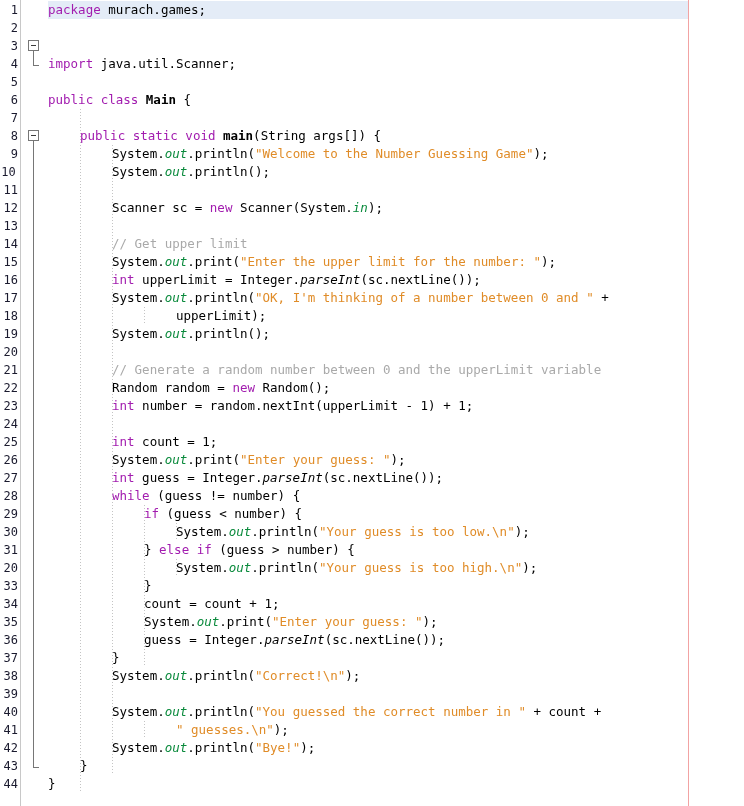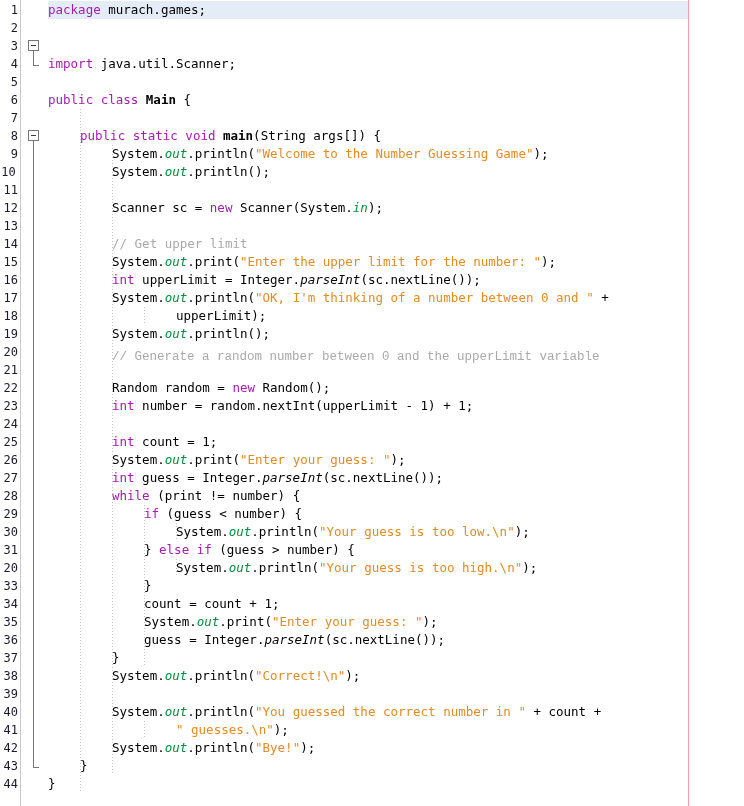--- a/index.html
+++ b/index.html
@@ -208,28 +208,28 @@
       <div class="code-line" style="top: 181px; left: 0px;"></div>
       <div class="code-line" style="top: 199px; left: 64px;"><span class="t-pln">Scanner sc = </span><span class="t-kw">new</span><span class="t-pln"> Scanner(System.</span><span class="t-fld">in</span><span class="t-pln">);</span></div>
       <div class="code-line" style="top: 217px; left: 0px;"></div>
       <div class="code-line" style="top: 235px; left: 64px;"><span class="t-cmt">// Get upper limit</span></div>
       <div class="code-line" style="top: 253px; left: 64px;"><span class="t-pln">System.</span><span class="t-fld">out</span><span class="t-pln">.print(</span><span class="t-str">"Enter the upper limit for the number: "</span><span class="t-pln">);</span></div>
       <div class="code-line" style="top: 271px; left: 64px;"><span class="t-kw">int</span><span class="t-pln"> upperLimit = Integer.</span><span class="t-stm">parseInt</span><span class="t-pln">(sc.nextLine());</span></div>
       <div class="code-line" style="top: 289px; left: 64px;"><span class="t-pln">System.</span><span class="t-fld">out</span><span class="t-pln">.println(</span><span class="t-str">"OK, I'm thinking of a number between 0 and "</span><span class="t-pln"> +</span></div>
       <div class="code-line" style="top: 307px; left: 128px;"><span class="t-pln">upperLimit);</span></div>
       <div class="code-line" style="top: 325px; left: 64px;"><span class="t-pln">System.</span><span class="t-fld">out</span><span class="t-pln">.println();</span></div>
       <div class="code-line" style="top: 343px; left: 0px;"></div>
-      <div class="code-line" style="top: 348px; left: 64px; font-family: Liberation Mono, monospace;"><span class="t-cmt">// Generate a random number between 0 and the upperLimit variable</span></div>
+      <div class="code-line" style="top: 361px; left: 64px;"><span class="t-cmt">// Generate a random number between 0 and the upperLimit variable</span></div>
       <div class="code-line" style="top: 379px; left: 64px;"><span class="t-pln">Random random = </span><span class="t-kw">new</span><span class="t-pln"> Random();</span></div>
       <div class="code-line" style="top: 397px; left: 64px;"><span class="t-kw">int</span><span class="t-pln"> number = random.nextInt(upperLimit - 1) + 1;</span></div>
       <div class="code-line" style="top: 415px; left: 0px;"></div>
       <div class="code-line" style="top: 433px; left: 64px;"><span class="t-kw">int</span><span class="t-pln"> count = 1;</span></div>
       <div class="code-line" style="top: 451px; left: 64px;"><span class="t-pln">System.</span><span class="t-fld">out</span><span class="t-pln">.print(</span><span class="t-str">"Enter your guess: "</span><span class="t-pln">);</span></div>
       <div class="code-line" style="top: 469px; left: 64px;"><span class="t-kw">int</span><span class="t-pln"> guess = Integer.</span><span class="t-stm">parseInt</span><span class="t-pln">(sc.nextLine());</span></div>
-      <div class="code-line" style="top: 487px; left: 64px;"><span class="t-kw">while</span><span class="t-pln"> (print != number) {</span></div>
+      <div class="code-line" style="top: 487px; left: 64px;"><span class="t-kw">while</span><span class="t-pln"> (guess != number) {</span></div>
       <div class="code-line" style="top: 505px; left: 96px;"><span class="t-kw">if</span><span class="t-pln"> (guess &lt; number) {</span></div>
       <div class="code-line" style="top: 523px; left: 128px;"><span class="t-pln">System.</span><span class="t-fld">out</span><span class="t-pln">.println(</span><span class="t-str">"Your guess is too low.\n"</span><span class="t-pln">);</span></div>
       <div class="code-line" style="top: 541px; left: 96px;"><span class="t-pln">} </span><span class="t-kw">else if</span><span class="t-pln"> (guess &gt; number) {</span></div>
       <div class="code-line" style="top: 559px; left: 128px;"><span class="t-pln">System.</span><span class="t-fld">out</span><span class="t-pln">.println(</span><span class="t-str">"Your guess is too high.\n"</span><span class="t-pln">);</span></div>
       <div class="code-line" style="top: 577px; left: 96px;"><span class="t-pln">}</span></div>
       <div class="code-line" style="top: 595px; left: 96px;"><span class="t-pln">count = count + 1;</span></div>
       <div class="code-line" style="top: 613px; left: 96px;"><span class="t-pln">System.</span><span class="t-fld">out</span><span class="t-pln">.print(</span><span class="t-str">"Enter your guess: "</span><span class="t-pln">);</span></div>
       <div class="code-line" style="top: 631px; left: 96px;"><span class="t-pln">guess = Integer.</span><span class="t-stm">parseInt</span><span class="t-pln">(sc.nextLine());</span></div>
       <div class="code-line" style="top: 649px; left: 64px;"><span class="t-pln">}</span></div>
       <div class="code-line" style="top: 667px; left: 64px;"><span class="t-pln">System.</span><span class="t-fld">out</span><span class="t-pln">.println(</span><span class="t-str">"Correct!\n"</span><span class="t-pln">);</span></div>

